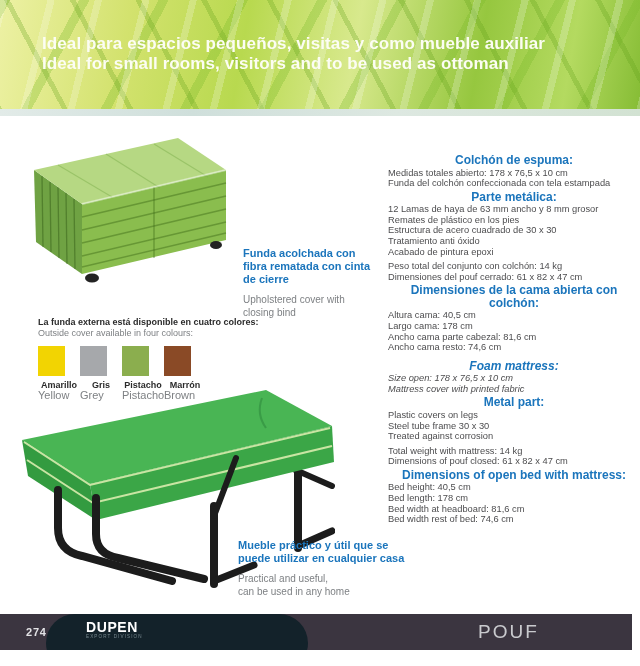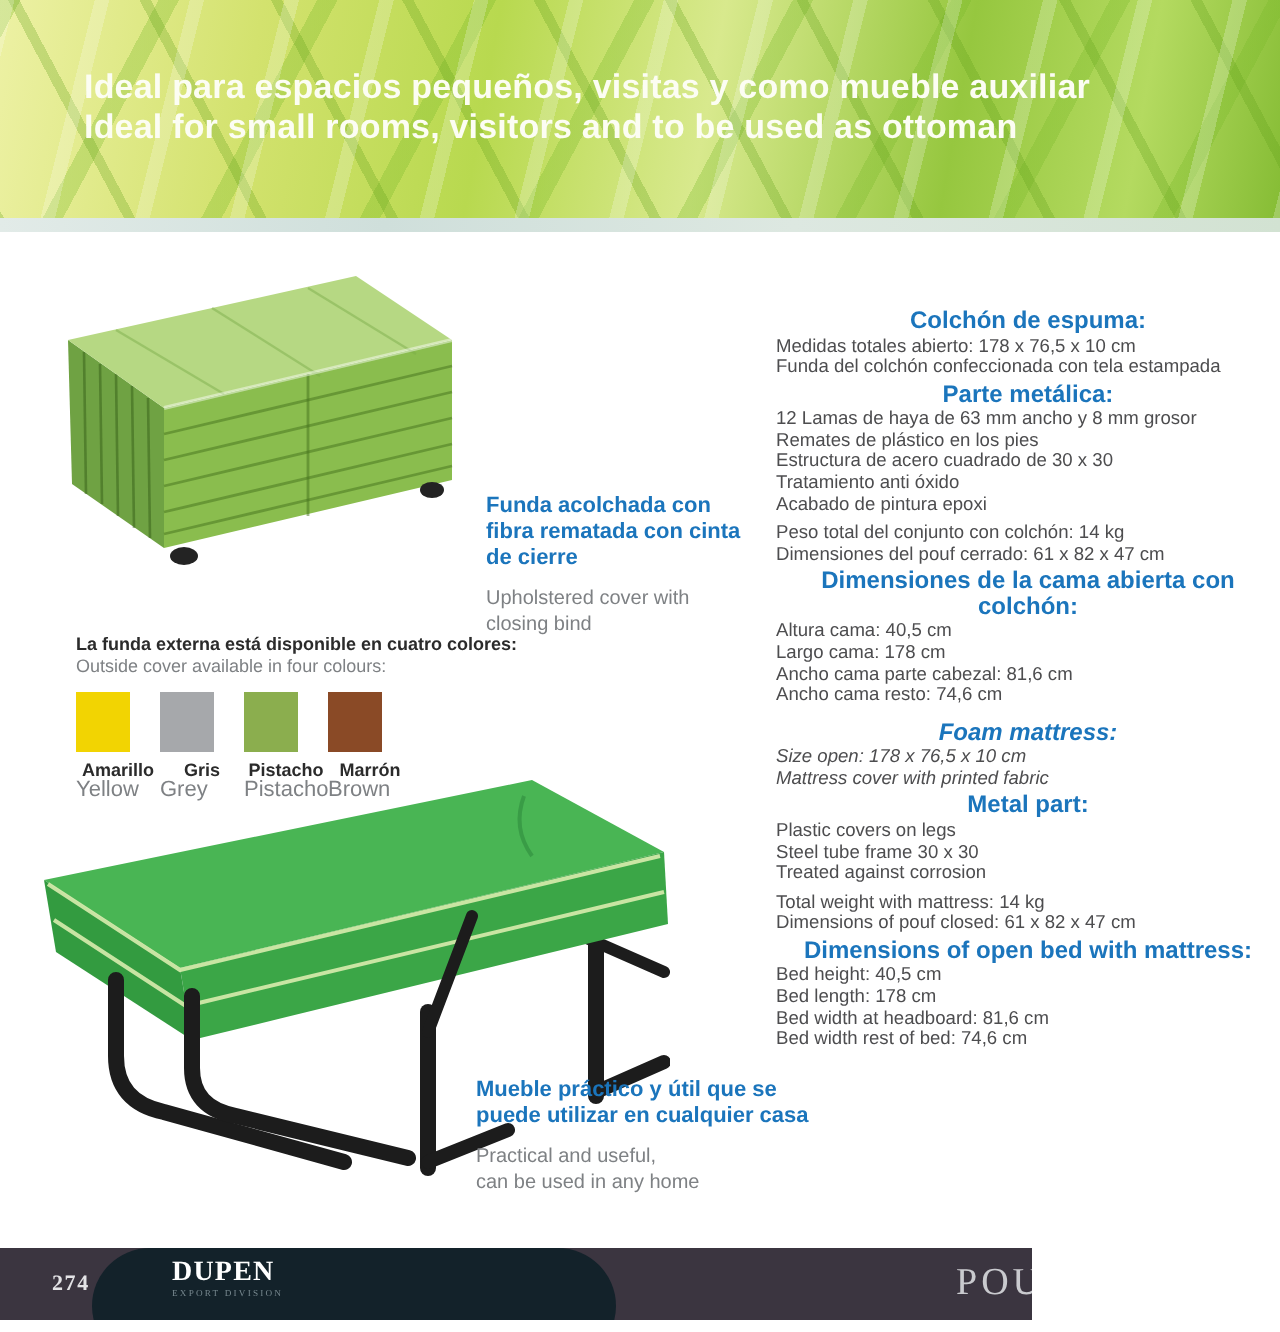--- a/index.html
+++ b/index.html
@@ -55,22 +55,22 @@
 
   
   .specs{position:absolute;left:388px;top:154px;width:252px;}
   .spec-heading{font-size:12px;font-weight:700;color:var(--accent-blue);line-height:12.5px;margin:2px 0 1px;text-align:center;}
   .spec-section:first-child .spec-heading{margin-top:0;}
   .spec-line{font-size:9.3px;color:var(--body-text);line-height:10.6px;}
   .spec-section.gap-small{margin-top:4px;}
   .spec-section.gap-large{margin-top:7px;font-style:italic;}
 
   
-  .footer{position:absolute;left:0;bottom:6px;width:516px;height:36px;
-    background:var(--footer-bg);overflow:hidden;font-family:Liberation Serif, serif;}
+  .footer{position:absolute;left:0;bottom:16px;width:632px;height:36px;
+    background:var(--footer-bg);overflow:hidden;}
   .footer-blob{position:absolute;left:46px;top:0;width:262px;height:58px;
     background:var(--footer-blob);border-radius:29px;}
   .footer-page{position:absolute;left:26px;top:12px;font-size:11px;font-weight:700;
     color:#e3e3e6;letter-spacing:0.8px;}
   .footer-brand{position:absolute;left:86px;top:6px;}
   .footer-brand-name{font-size:14px;font-weight:800;color:#ffffff;letter-spacing:0.6px;line-height:14px;}
   .footer-brand-sub{font-size:4.6px;color:#76878e;letter-spacing:1.1px;line-height:6px;}
   .footer-category{position:absolute;left:478px;top:7px;font-size:19px;font-weight:400;
     color:#c9cace;letter-spacing:2px;}
 </style>

